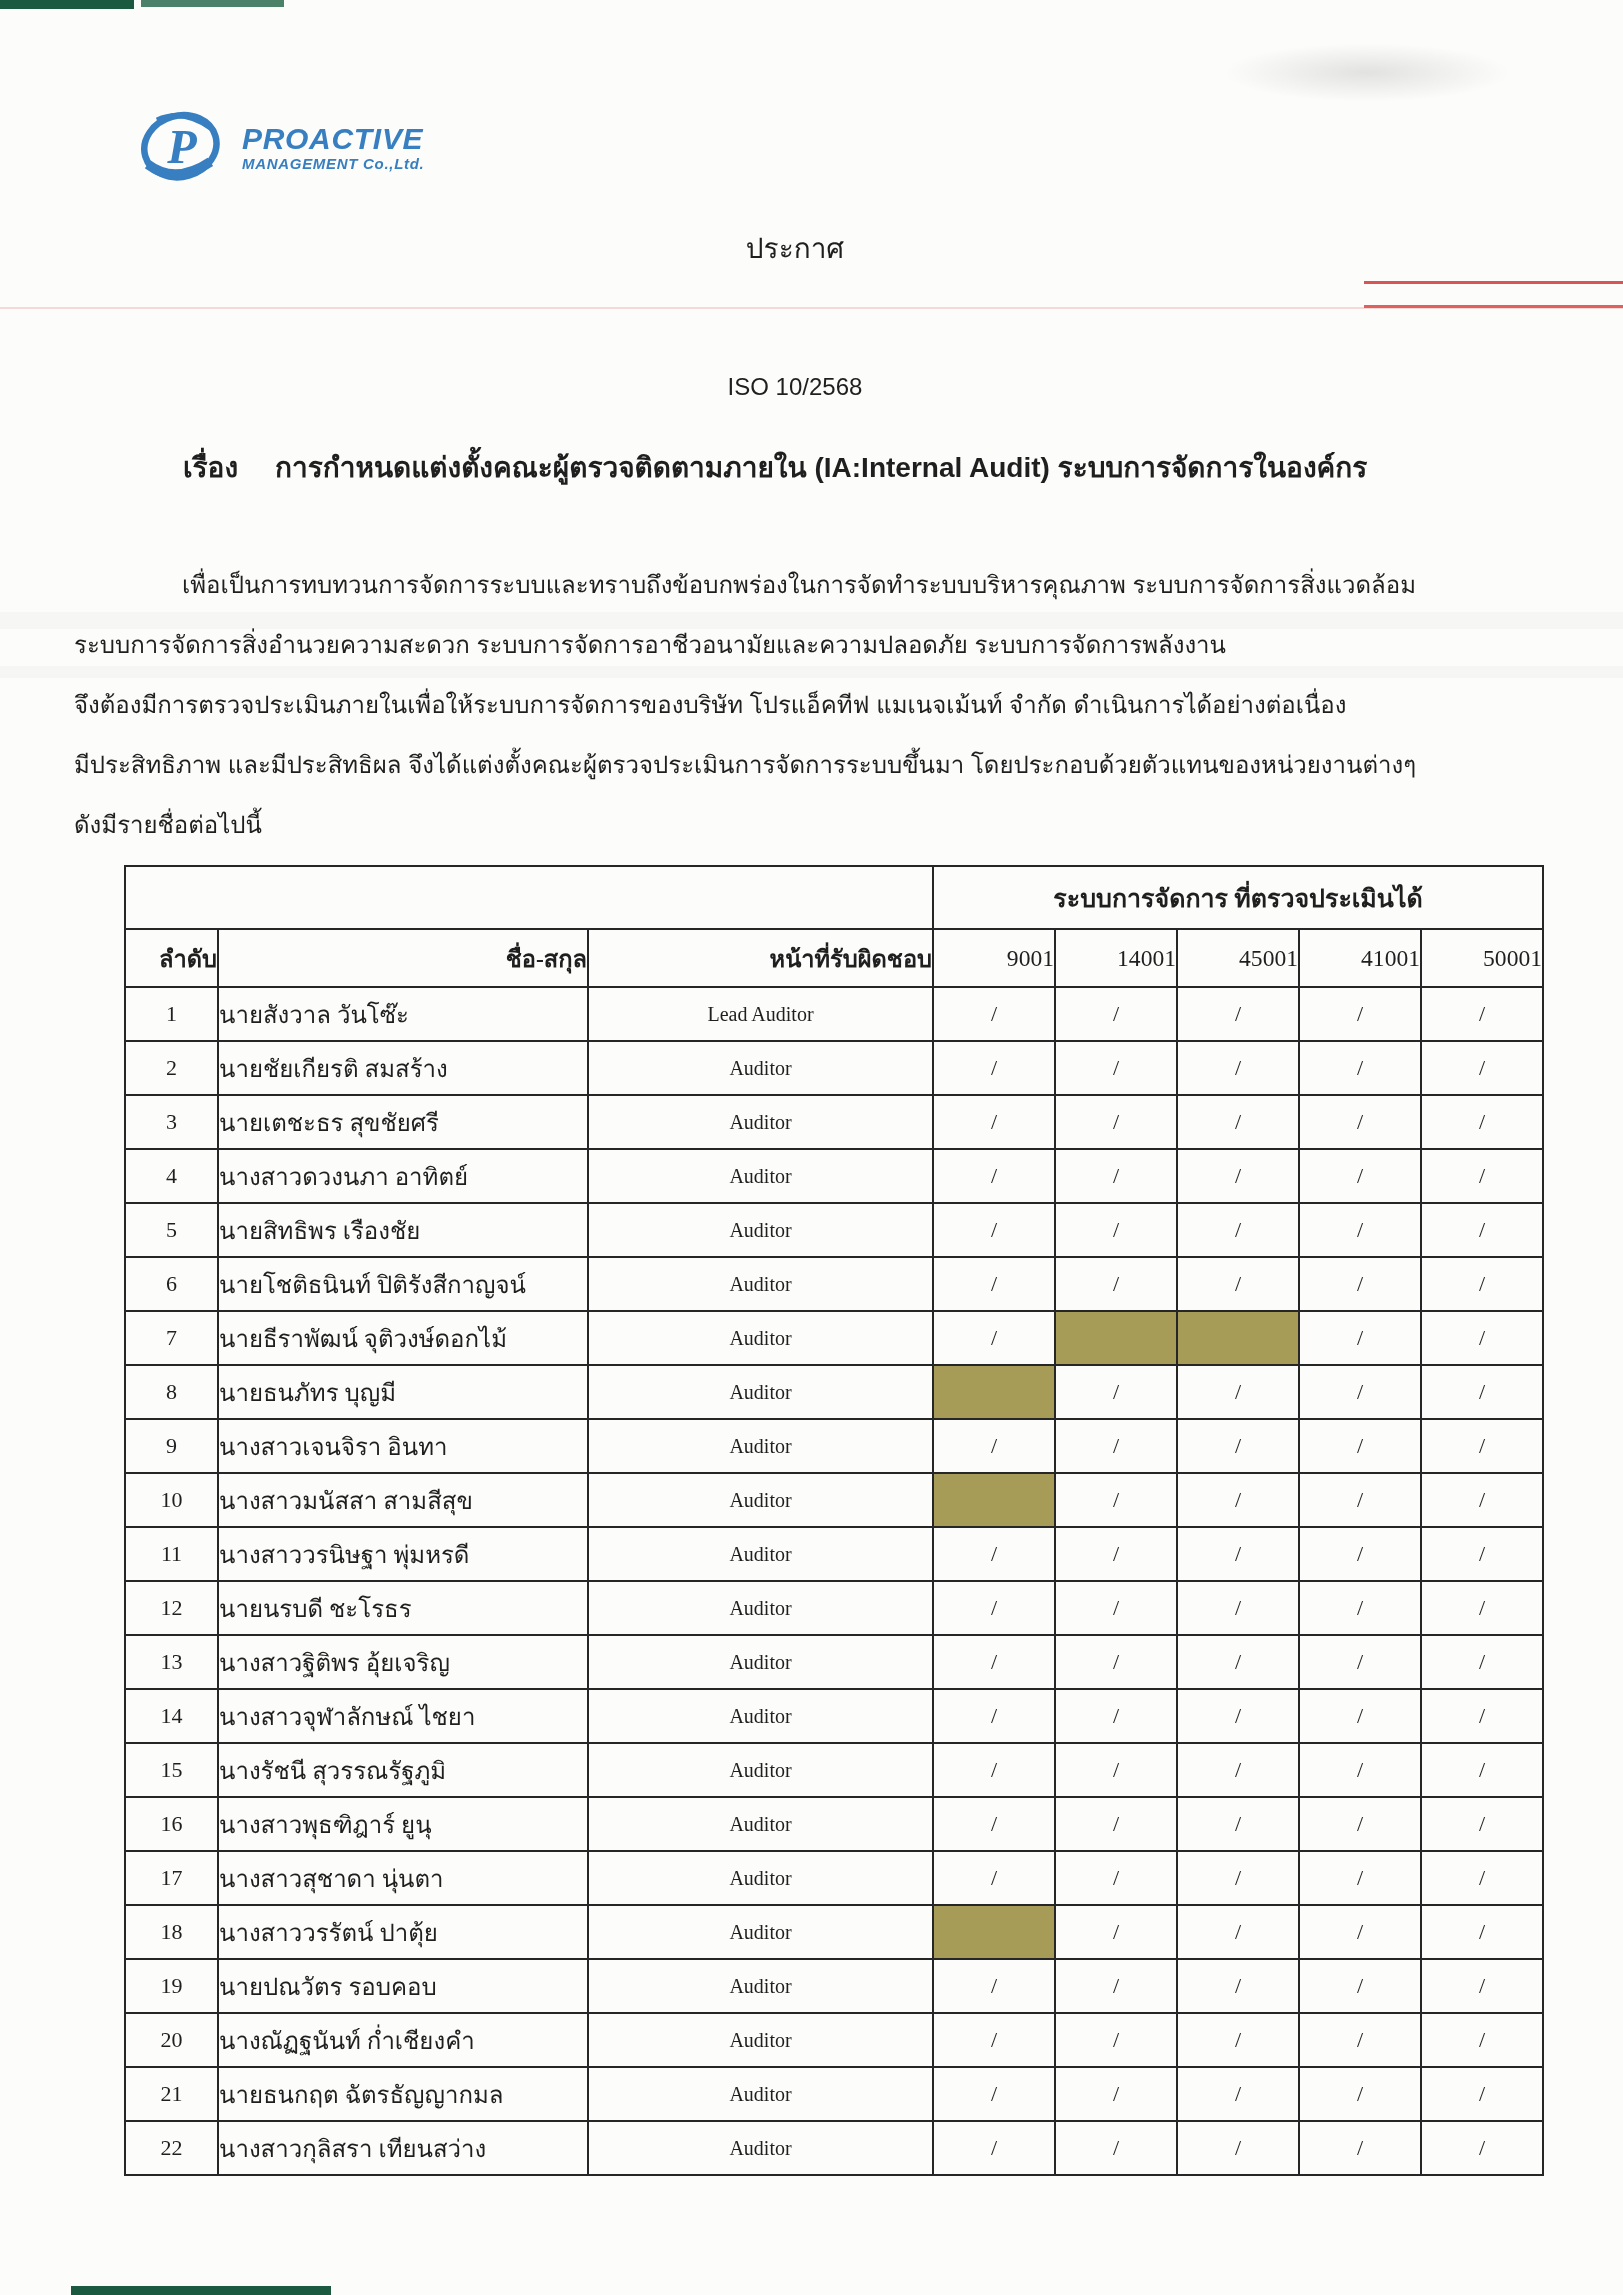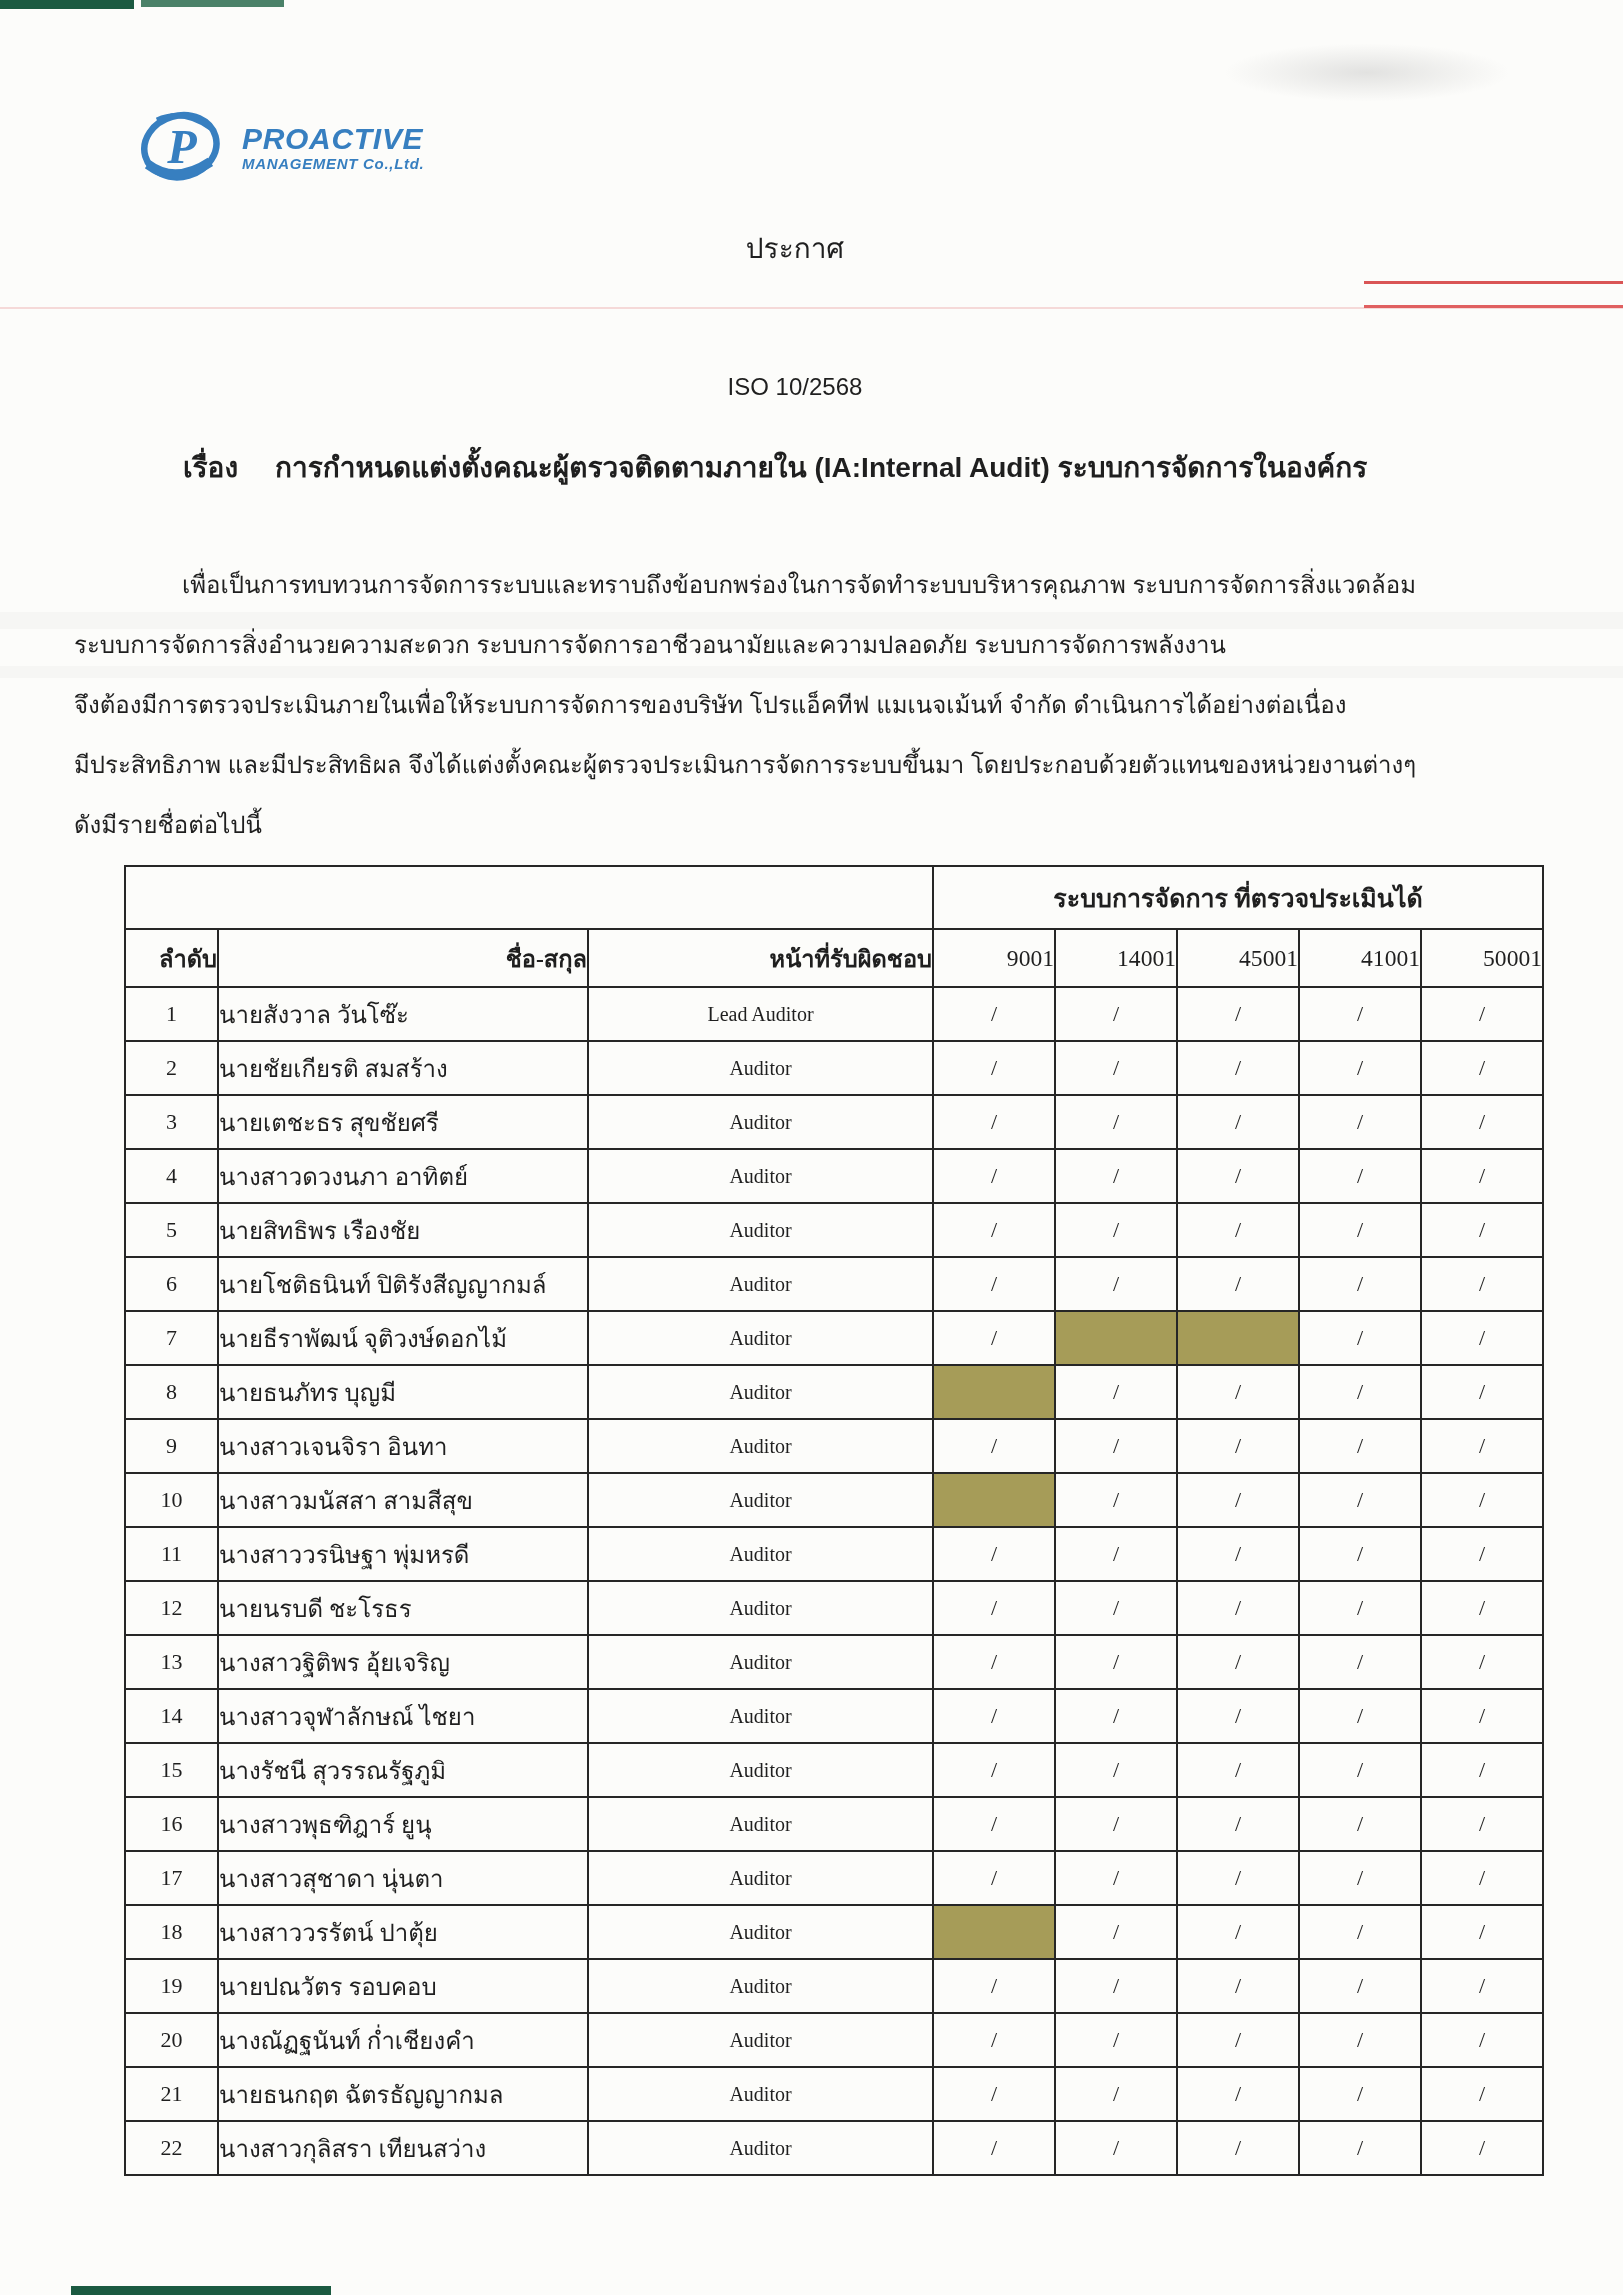--- a/index.html
+++ b/index.html
@@ -178,21 +178,21 @@
         <td class="cell-name">นายสิทธิพร เรืองชัย</td>
         <td class="cell-role">Auditor</td>
         <td class="cell-mark">/</td>
         <td class="cell-mark">/</td>
         <td class="cell-mark">/</td>
         <td class="cell-mark">/</td>
         <td class="cell-mark">/</td>
       </tr>
       <tr>
         <td class="cell-no">6</td>
-        <td class="cell-name">นายโชติธนินท์ ปิติรังสีญญากมล์</td>
+        <td class="cell-name">นายโชติธนินท์ ปิติรังสีกาญจน์</td>
         <td class="cell-role">Auditor</td>
         <td class="cell-mark">/</td>
         <td class="cell-mark">/</td>
         <td class="cell-mark">/</td>
         <td class="cell-mark">/</td>
         <td class="cell-mark">/</td>
       </tr>
       <tr>
         <td class="cell-no">7</td>
         <td class="cell-name">นายธีราพัฒน์ จุติวงษ์ดอกไม้</td>

